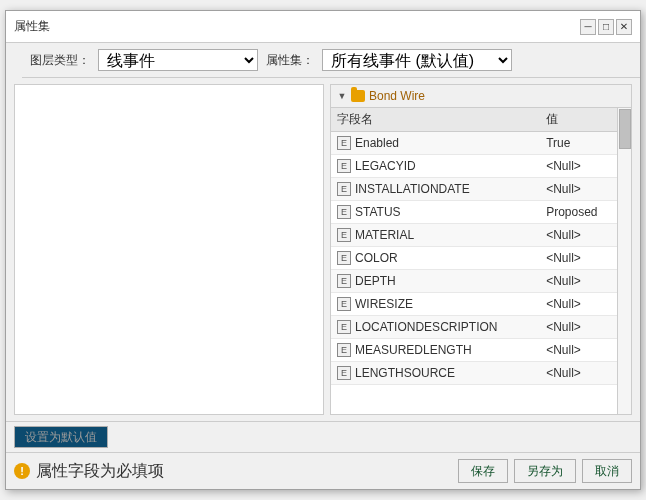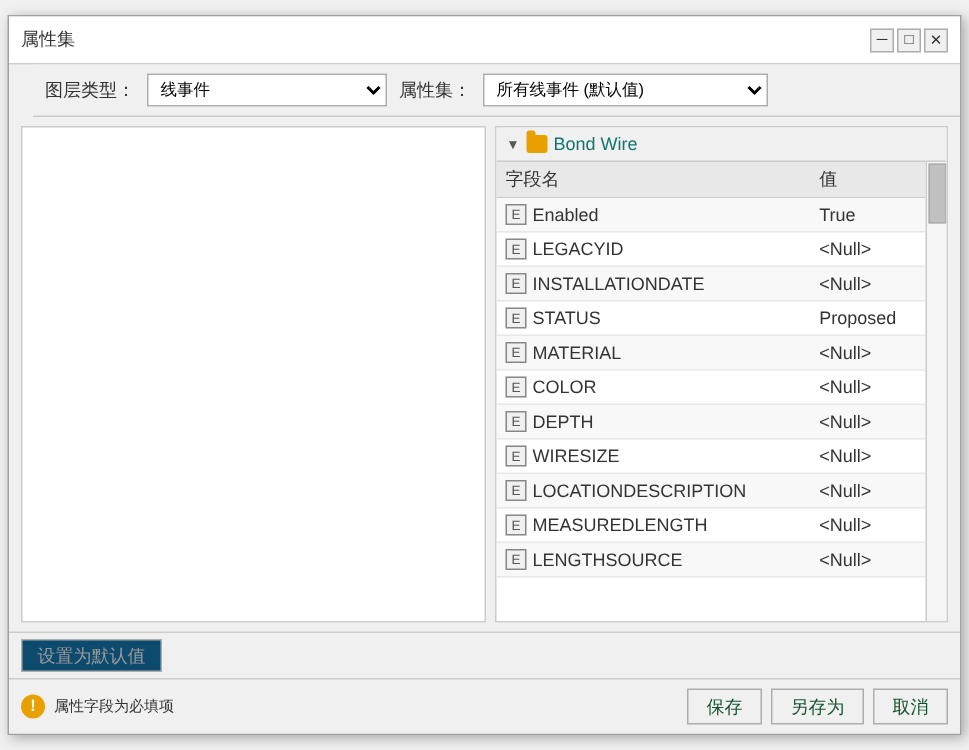--- a/index.html
+++ b/index.html
@@ -62,21 +62,21 @@
       margin-left: 16px;
     }
     .toolbar-label {
       color: #333;
       white-space: nowrap;
     }
     .toolbar-select {
       height: 22px;
       border: 1px solid #adadad;
       background: white;
-      font-size: 11px;
+      font-size: 16px;
       padding: 0 4px;
       cursor: pointer;
       outline: none;
     }
     .toolbar-select-layer { width: 160px; }
     .toolbar-select-prop { width: 190px; }
 
     .main-content {
       display: flex;
       flex: 1;
@@ -128,21 +128,21 @@
       width: 10px;
       height: 10px;
       display: flex;
       align-items: center;
       justify-content: center;
       color: #555;
       font-size: 9px;
     }
     .group-title {
       font-size: 12px;
-      color: #0f766e;
+      color: #a16207;
     }
     .table-container {
       flex: 1;
       overflow-y: auto;
     }
     .prop-table {
       width: 100%;
       border-collapse: collapse;
     }
     .prop-table thead th {
@@ -202,21 +202,21 @@
       border-radius: 50%;
       display: flex;
       align-items: center;
       justify-content: center;
       color: white;
       font-size: 11px;
       font-weight: bold;
       flex-shrink: 0;
     }
     .warning-text {
-      font-size: 10px;
+      font-size: 16px;
       color: #333;
     }
     .btn-row {
       display: flex;
       gap: 6px;
     }
     .btn {
       height: 24px;
       padding: 0 12px;
       border: 1px solid #adadad;

